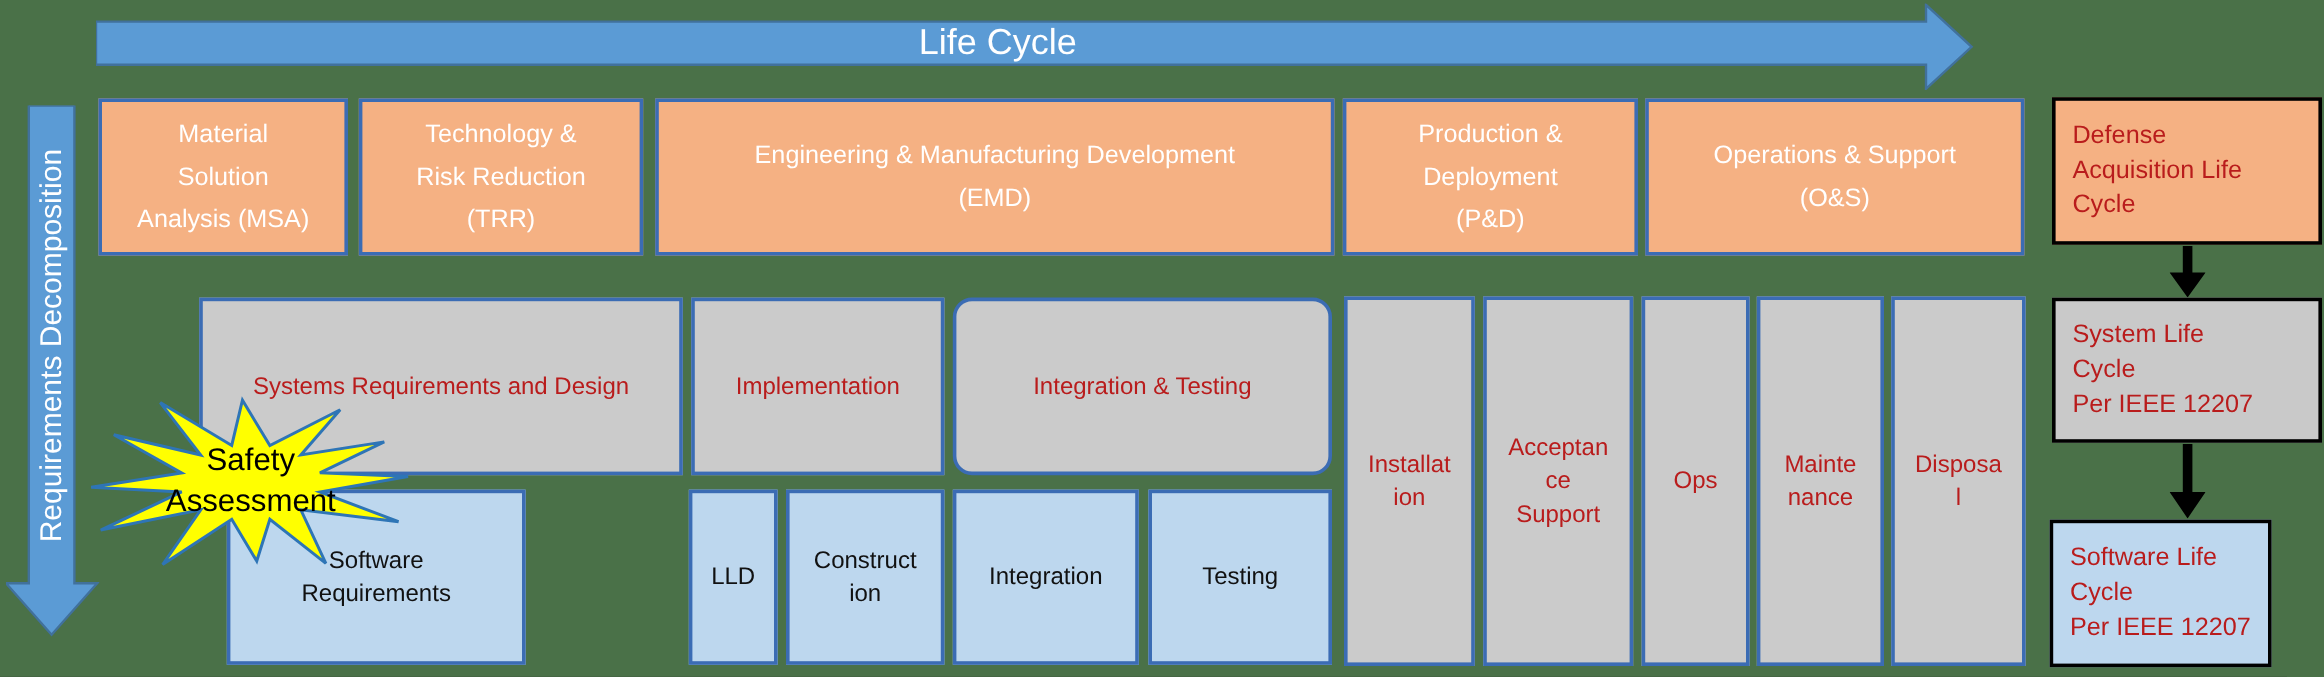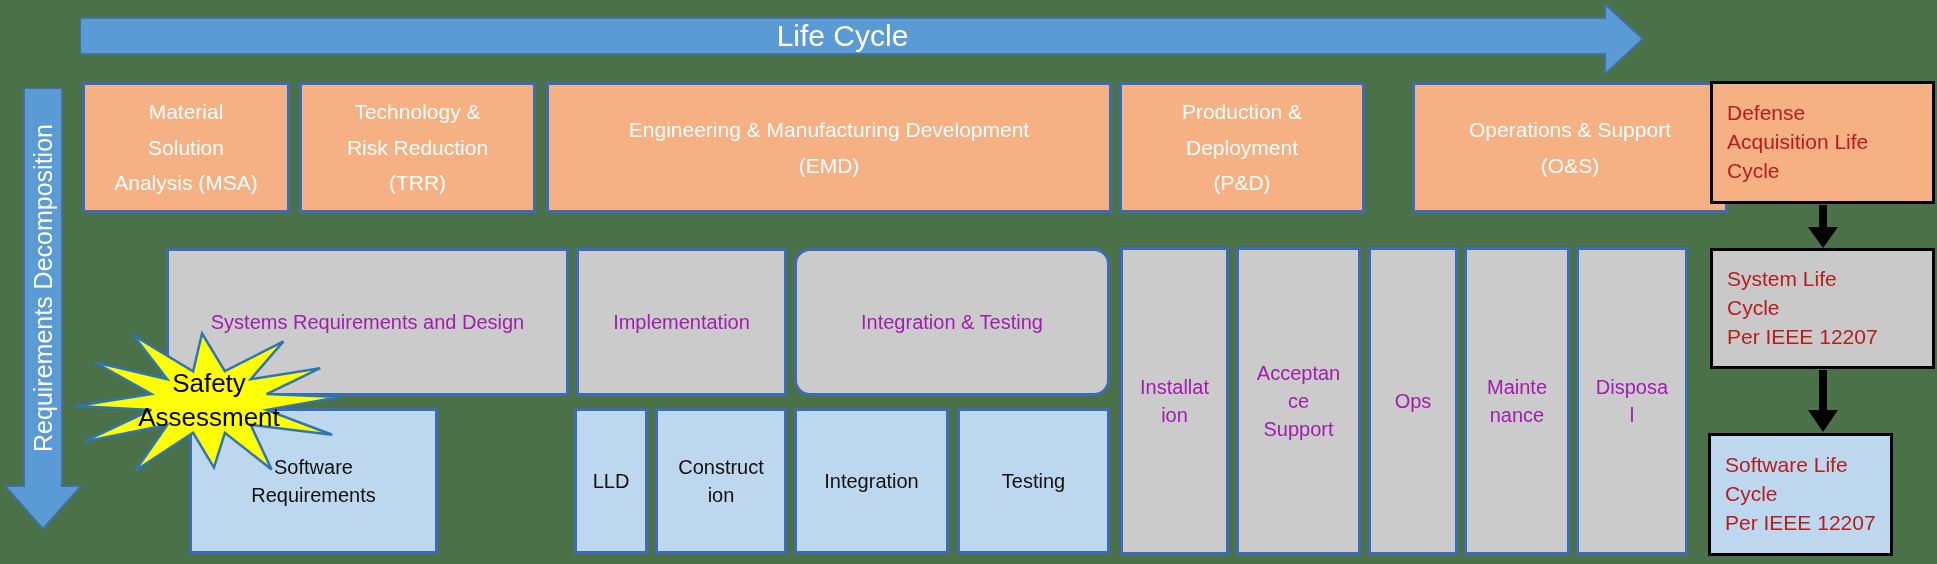--- a/index.html
+++ b/index.html
@@ -19,41 +19,41 @@
 
   
   .dbox{
     position:absolute;
     display:flex;align-items:center;justify-content:center;
     text-align:center;
     white-space:pre-line;
     border:3px solid #3B6CB4;
   }
   .orange{background:#F5B183;color:#fff;font-size:21px;line-height:1.7;}
-  .gray{background:#CBCBCB;color:#a21caf;font-size:20px;line-height:1.4;}
+  .gray{background:#CBCBCB;color:#b91c1c;font-size:20px;line-height:1.4;}
   .lblue{background:#BDD7EE;color:#111;font-size:20px;line-height:1.4;}
 
   
   .legendbox{
     position:absolute;
     display:flex;align-items:center;justify-content:flex-start;
     text-align:left;
     white-space:pre-line;
     border:3px solid #000;
     color:#b91c1c;
     font-size:21px;line-height:1.38;
     padding-left:14px;
   }
   .legendbox.orange-l{background:#F5B183;}
   .legendbox.gray-l{background:#C9C9C9;}
   .legendbox.lblue-l{background:#BDD7EE;}
 
   .lifecycle-label{
     position:absolute;
-    left:80px;top:17px;width:1525px;height:38px;
+    left:69px;top:17px;width:1525px;height:38px;
     display:flex;align-items:center;justify-content:center;
     color:#fff;font-size:30px;
     pointer-events:none;
   }
   .reqdecomp-label{
     position:absolute;
     left:-157px;top:268px;width:400px;height:40px;
     display:flex;align-items:center;justify-content:center;
     transform:rotate(-90deg);
     color:#fff;font-size:25px;
@@ -87,21 +87,21 @@
 Solution
 Analysis (MSA)</div>
   <div class="dbox orange" style="left:299px;top:82px;width:237px;height:131px;">Technology &amp;
 Risk Reduction
 (TRR)</div>
   <div class="dbox orange" style="left:546px;top:82px;width:566px;height:131px;">Engineering &amp; Manufacturing Development
 (EMD)</div>
   <div class="dbox orange" style="left:1119px;top:82px;width:246px;height:131px;">Production &amp;
 Deployment
 (P&amp;D)</div>
-  <div class="dbox orange" style="left:1412px;top:82px;width:316px;height:131px;">Operations &amp; Support
+  <div class="dbox orange" style="left:1371px;top:82px;width:316px;height:131px;">Operations &amp; Support
 (O&amp;S)</div>
 
   <div class="dbox gray" style="left:166px;top:248px;width:403px;height:148px;">Systems Requirements and Design</div>
   <div class="dbox gray" style="left:576px;top:248px;width:211px;height:148px;">Implementation</div>
   <div class="dbox gray" style="left:794px;top:248px;width:316px;height:148px;border-radius:16px;">Integration &amp; Testing</div>
 
   <div class="dbox gray" style="left:1120px;top:247px;width:109px;height:308px;">Installat
 ion</div>
   <div class="dbox gray" style="left:1236px;top:247px;width:125px;height:308px;">Acceptan
 ce

